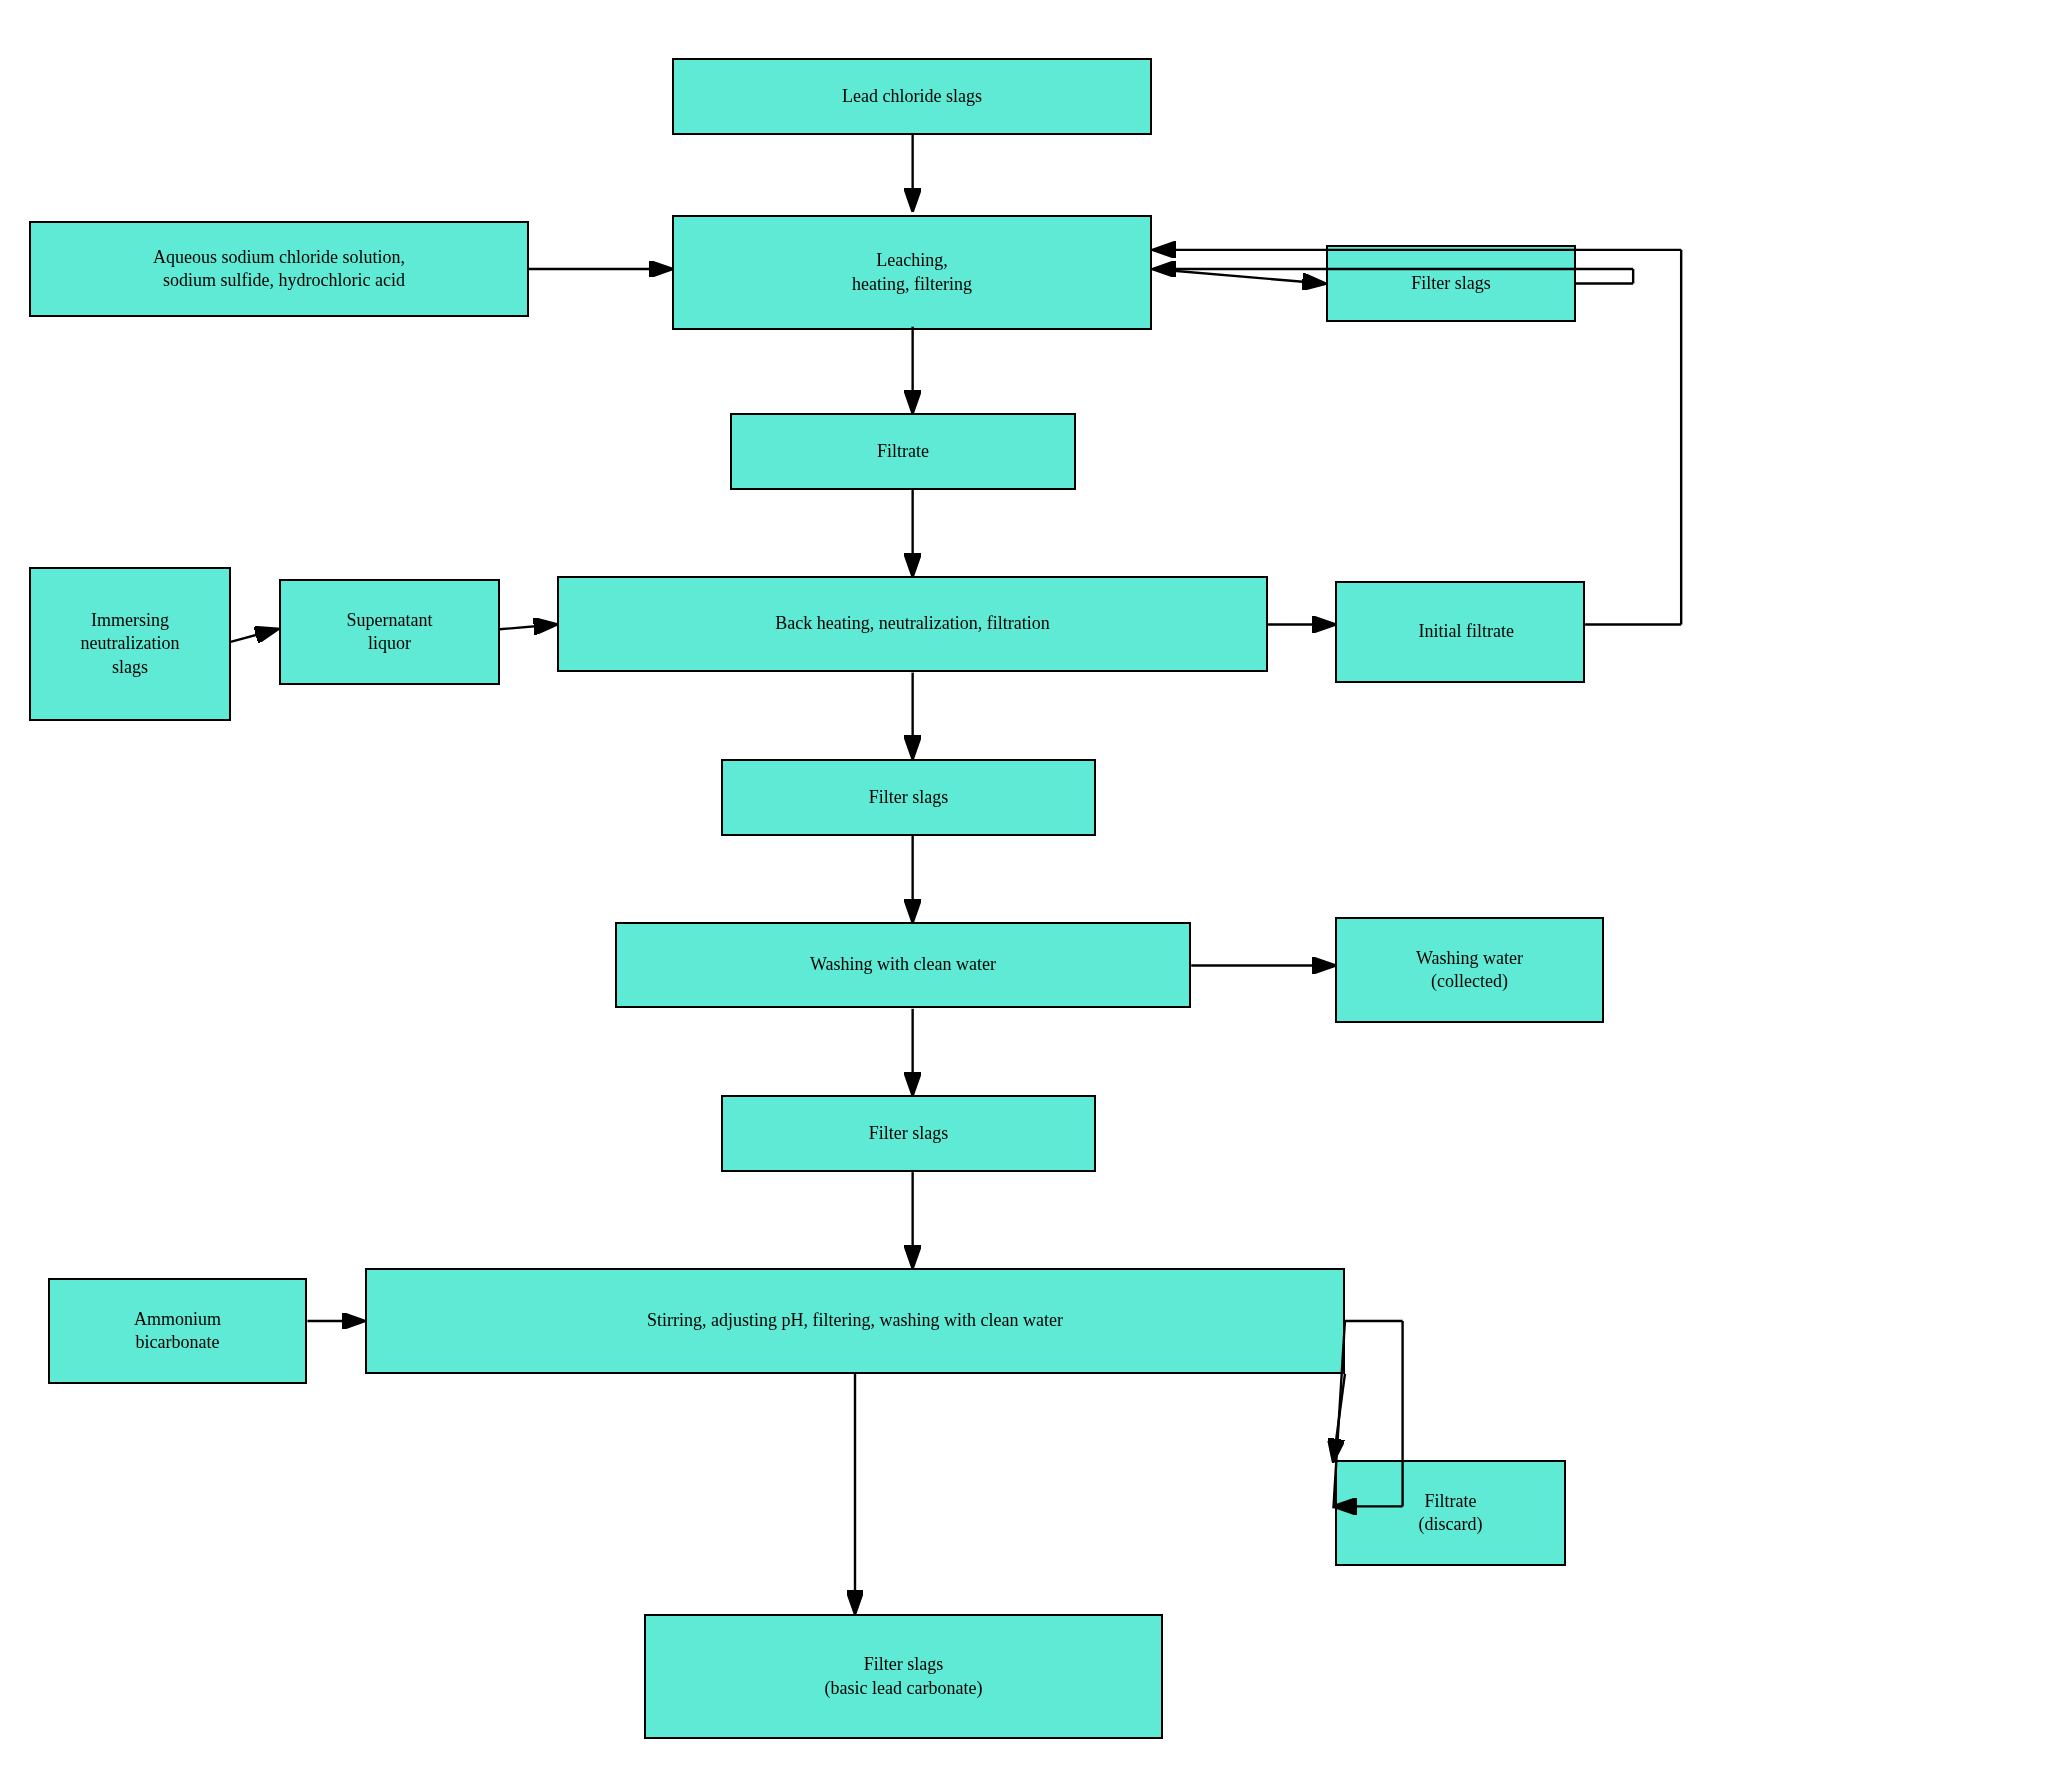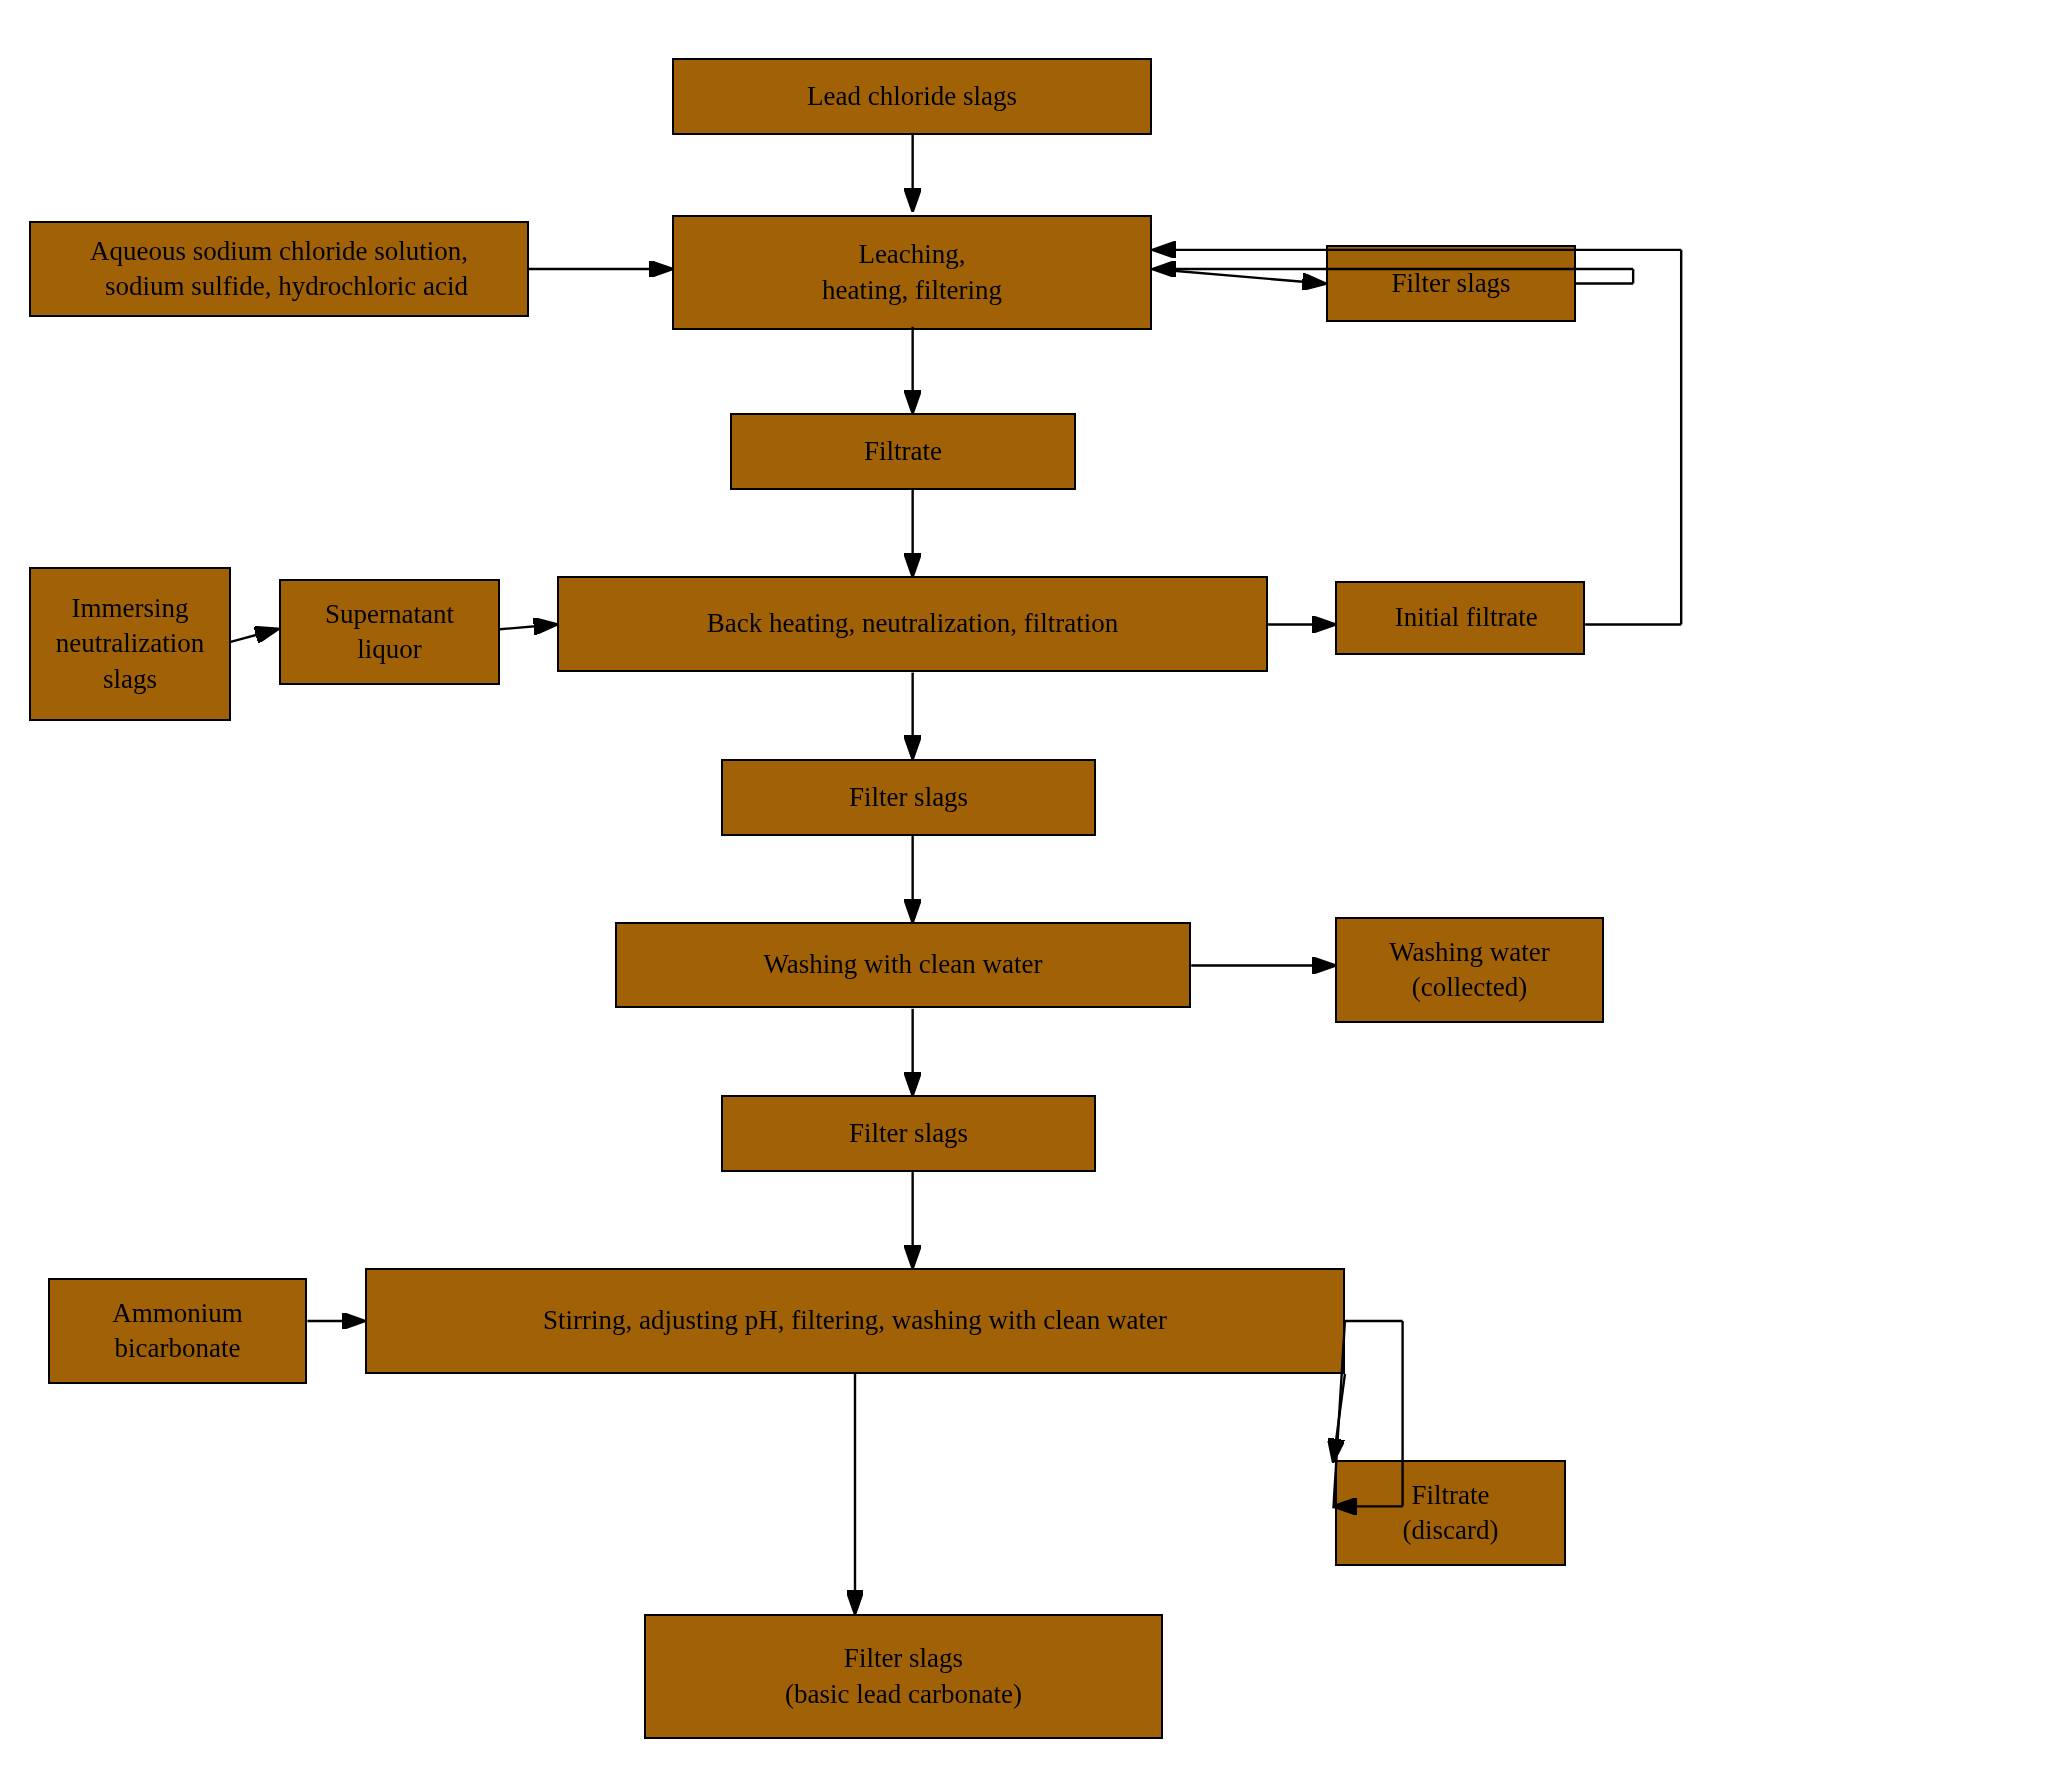--- a/index.html
+++ b/index.html
@@ -14,26 +14,26 @@
 
     .diagram {
       position: relative;
       width: 2052px;
       height: 1787px;
     }
 
     .box {
       position: absolute;
       border: 2.4px solid #000;
-      background: #a16207;
+      background: #5eead4;
       display: flex;
       align-items: center;
       justify-content: center;
       text-align: center;
-      font-size: 27px;
+      font-size: 18px;
       line-height: 1.3;
       padding: 7.7px 11.5px;
     }
 
     
     .arrows {
       position: absolute;
       top: 0; left: 0;
       width: 2052px;
       height: 1787px;
@@ -80,21 +80,21 @@
   </div>
 
   <div class="box" id="box-supernatant" style="top:579px;left:279px;width:221px;height:106px;font-family:Liberation Serif, serif;">
     <span>Supernatant<br>liquor</span>
   </div>
 
   <div class="box" id="box-back-heating" style="top:576px;left:557px;width:711px;height:96px;">
     <span>Back heating, neutralization, filtration</span>
   </div>
 
-  <div class="box" id="box-initial-filtrate" style="top:581px;left:1335px;width:250px;height:74px;padding-left:24px;">
+  <div class="box" id="box-initial-filtrate" style="top:581px;left:1335px;width:250px;height:102px;padding-left:24px;">
     <span>Initial filtrate</span>
   </div>
 
   <div class="box" id="box-filter-slags-2" style="top:759px;left:721px;width:375px;height:77px;">
     <span>Filter slags</span>
   </div>
 
   <div class="box" id="box-washing" style="top:922px;left:615px;width:576px;height:86px;">
     <span>Washing with clean water</span>
   </div>

